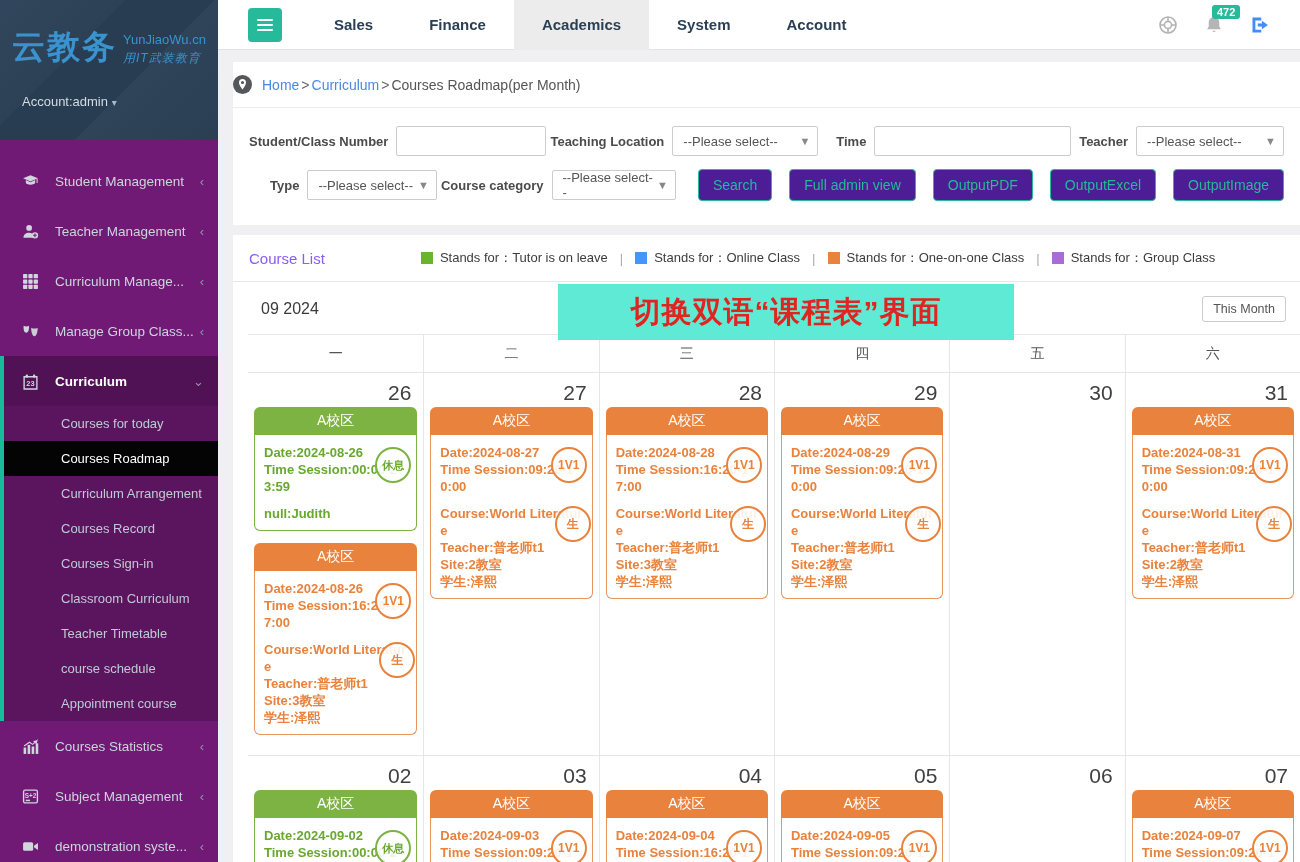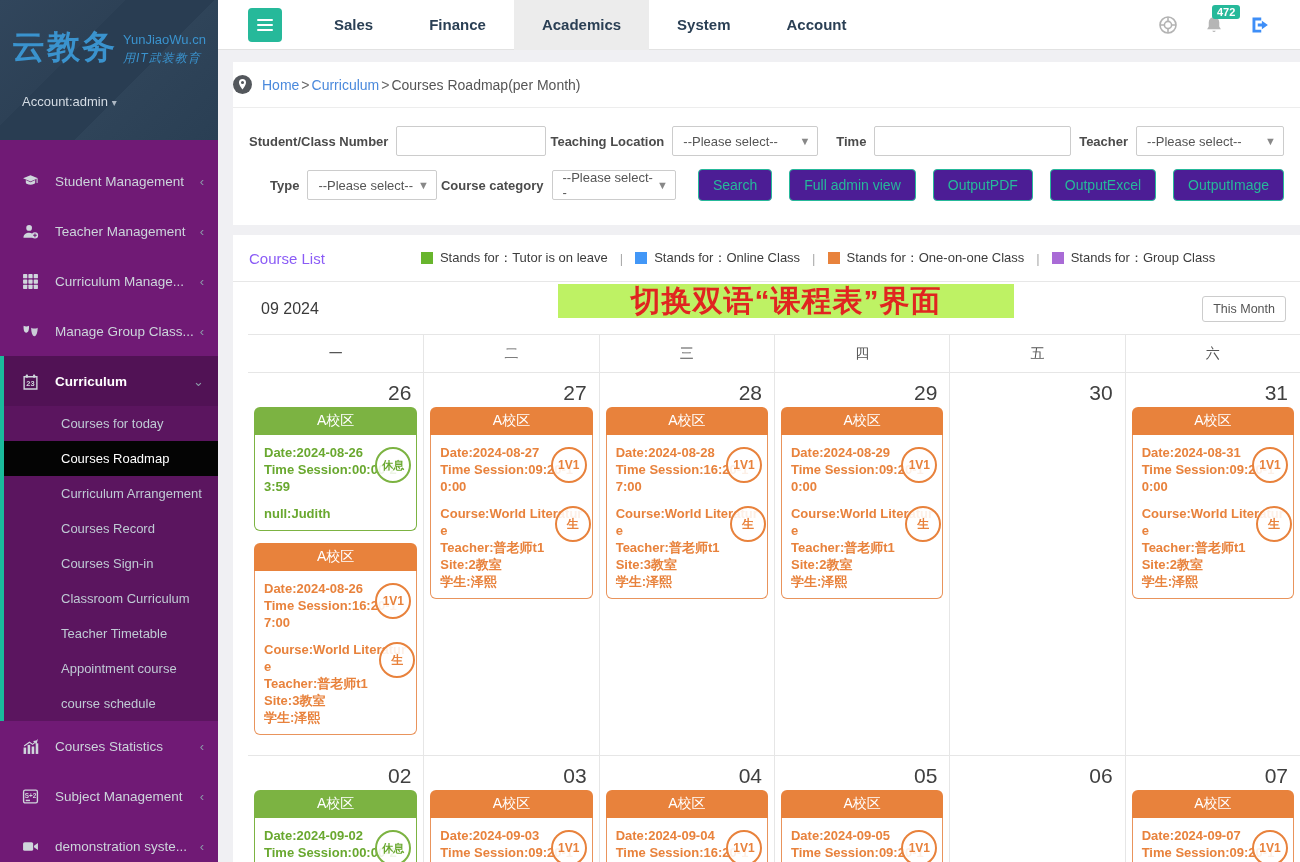--- a/index.html
+++ b/index.html
@@ -88,21 +88,21 @@
   .card.leave .card-head { background:#7cb342; }
   .card.leave .card-body { border-color:#7cb342; color:#69a82f; }
   .card.one .card-head { background:#e8823c; }
   .card.one .card-body { border-color:#e9945c; color:#e8823c; }
   .badge { position:absolute; width:36px; height:36px; border-radius:50%; border:2px solid; background:rgba(255,255,255,.88); display:flex; align-items:center; justify-content:center; font-size:12px; font-weight:bold; }
   .card.one .badge { border-color:#e8823c; color:#e8823c; }
   .card.leave .badge { border-color:#7cb342; color:#69a82f; font-size:11px; }
   .badge.b1 { top:40px; right:6px; }
   .badge.b2 { top:99px; right:2px; }
 
-  .annotation { position:absolute; left:558px; top:284px; width:456px; height:34px; background:#bef264; color:#e02520; font-size:30px; font-weight:bold; display:flex; align-items:center; justify-content:center; z-index:8; letter-spacing:1px; white-space:nowrap; }
+  .annotation { position:absolute; left:558px; top:284px; width:456px; height:56px; background:#5eead4; color:#e02520; font-size:30px; font-weight:bold; display:flex; align-items:center; justify-content:center; z-index:8; letter-spacing:1px; white-space:nowrap; }
 </style>
 </head>
 <body>
 
 <aside class="sidebar">
   <div class="sidebar-top">
     <div class="logo-row">
       <div class="logo-cn">云教务</div>
       <div class="logo-side">
         <div class="logo-domain">YunJiaoWu.cn</div>
@@ -178,22 +178,22 @@
           <span class="ni-label">Curriculum</span>
           <span class="ni-chevron">⌄</span>
         </div>
         <div class="submenu-item">Courses for today</div>
         <div class="submenu-item active">Courses Roadmap</div>
         <div class="submenu-item">Curriculum Arrangement</div>
         <div class="submenu-item">Courses Record</div>
         <div class="submenu-item">Courses Sign-in</div>
         <div class="submenu-item">Classroom Curriculum</div>
         <div class="submenu-item">Teacher Timetable</div>
+        <div class="submenu-item">course schedule</div>
         <div class="submenu-item">Appointment course</div>
-        <div class="submenu-item">course schedule</div>
       </div>
       <div class="nav-item">
         <span class="ni-icon">
           <svg viewBox="0 0 16 16">
             <rect x="1.5" y="9" width="2.4" height="6"></rect>
             <rect x="5.3" y="6.5" width="2.4" height="8.5"></rect>
             <rect x="9.1" y="8" width="2.4" height="7"></rect>
             <rect x="12.9" y="5" width="2.4" height="10"></rect>
             <path d="M2 7.5 7 4l3 2 4-3.4-.8 3 .4-2.8-2.8.5" fill="none" stroke="currentColor" stroke-width="1.1"></path>
           </svg>

